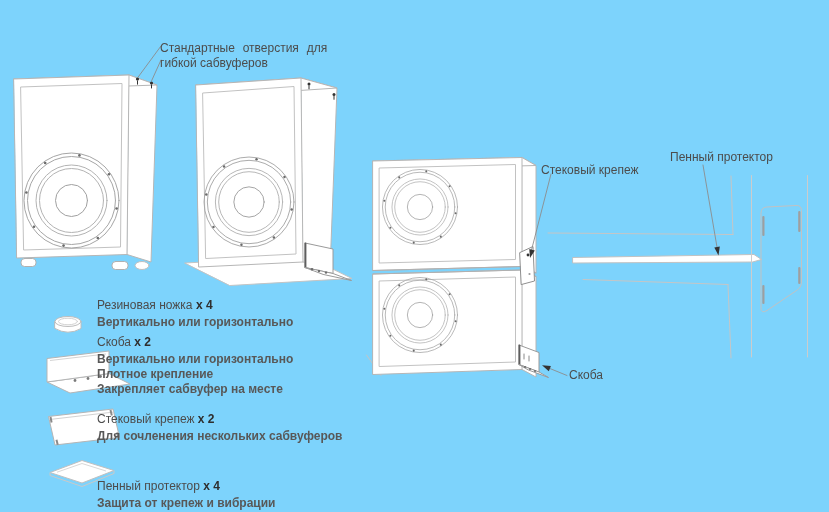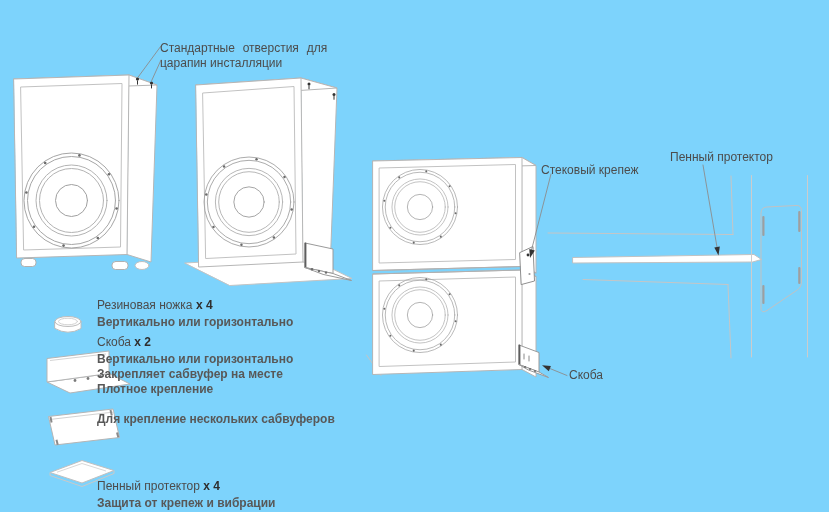--- a/index.html
+++ b/index.html
@@ -143,21 +143,21 @@
       <polygon points="530,258 529.3,249.1 534.8,250.4" fill="#333" stroke="none"></polygon>
       <path d="M703,165 L717.5,250"></path>
       <polygon points="718.5,255.5 714.3,247.6 719.8,246.6" fill="#333" stroke="none"></polygon>
       <path d="M567,375.5 L545,366.5"></path>
       <polygon points="542,365.3 550.9,366 548.8,371.2" fill="#333" stroke="none"></polygon>
     </g>
   </svg>
 
   <div class="callout two-line" style="left:160px;top:41px;">
     <div class="spread">Стандартные отверстия для</div>
-    <div>царапин инсталляции</div>
+    <div>гибкой сабвуферов</div>
   </div>
   <div class="callout" style="left:541px;top:163px;">Стековый крепеж</div>
   <div class="callout" style="left:670px;top:150px;">Пенный протектор</div>
   <div class="callout" style="left:569px;top:368px;">Скоба</div>
 
   <div class="legend-block">
 
     <svg class="legend-icon" style="left:51px;top:314px;" width="34" height="26" viewBox="0 0 34 26" fill="none" stroke-linecap="round">
       <path d="M4,7.5 Q17,15 30,7.5 L30,14.5 Q17,22 4,14.5 Z" fill="#fff" stroke="#bdbdbd"></path>
       <ellipse cx="17" cy="7.5" rx="13" ry="5" fill="#fff" stroke="#bdbdbd"></ellipse>
@@ -195,26 +195,28 @@
     <div class="legend-text" style="top:298px;">
       <p class="lg-title"><span>Резиновая ножка</span>
         <b>x 4</b></p>
       <p class="lg-sub">Вертикально или горизонтально</p>
     </div>
 
     <div class="legend-text" style="top:335px;">
       <p class="lg-title"><span>Скоба</span>
         <b>x 2</b></p>
       <p class="lg-sub">Вертикально или горизонтально</p>
+      <p class="lg-sub">Плотное крепление</p>
       <p class="lg-sub">Закрепляет сабвуфер на месте</p>
-      <p class="lg-sub">Плотное крепление</p>
     </div>
 
     <div class="legend-text" style="top:412px;">
-      <p class="lg-sub">Для крепление нескольких сабвуферов</p>
+      <p class="lg-title"><span>Стековый крепеж</span>
+        <b>x 2</b></p>
+      <p class="lg-sub">Для сочленения нескольких сабвуферов</p>
     </div>
 
     <div class="legend-text" style="top:479px;">
       <p class="lg-title"><span>Пенный протектор</span>
         <b>x 4</b></p>
       <p class="lg-sub">Защита от крепеж и вибрации</p>
     </div>
 
   </div>
 </div>

